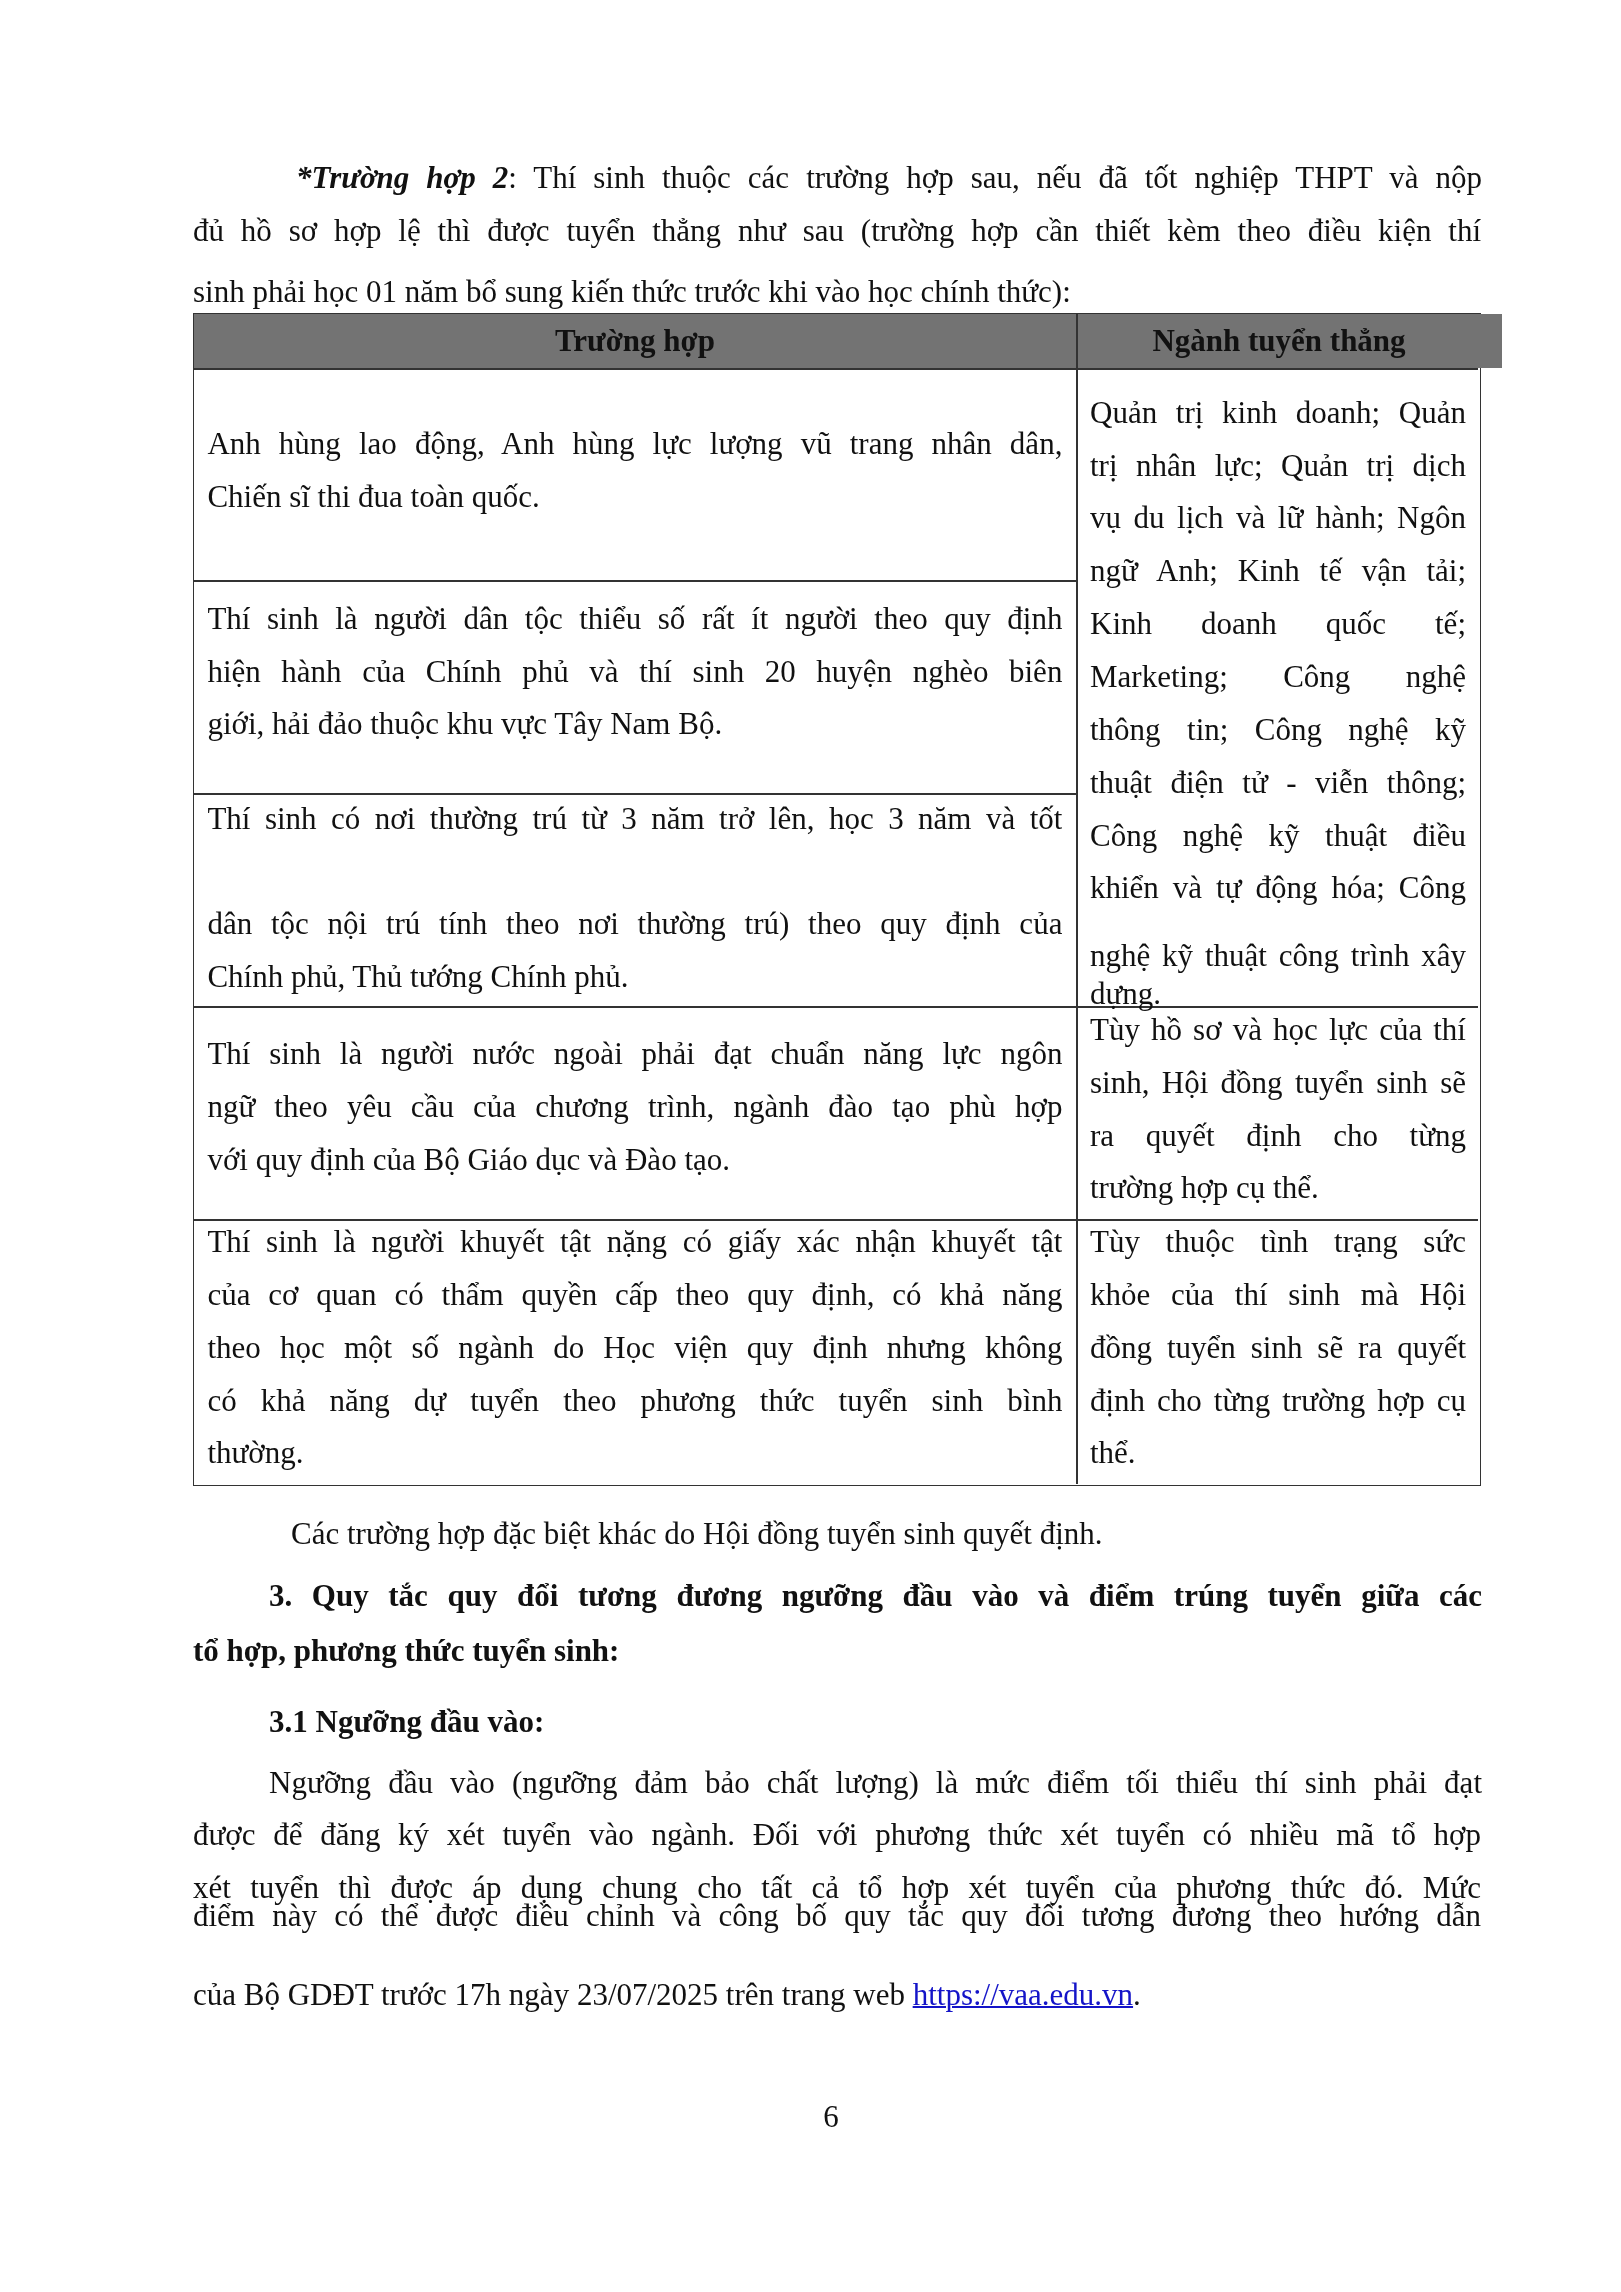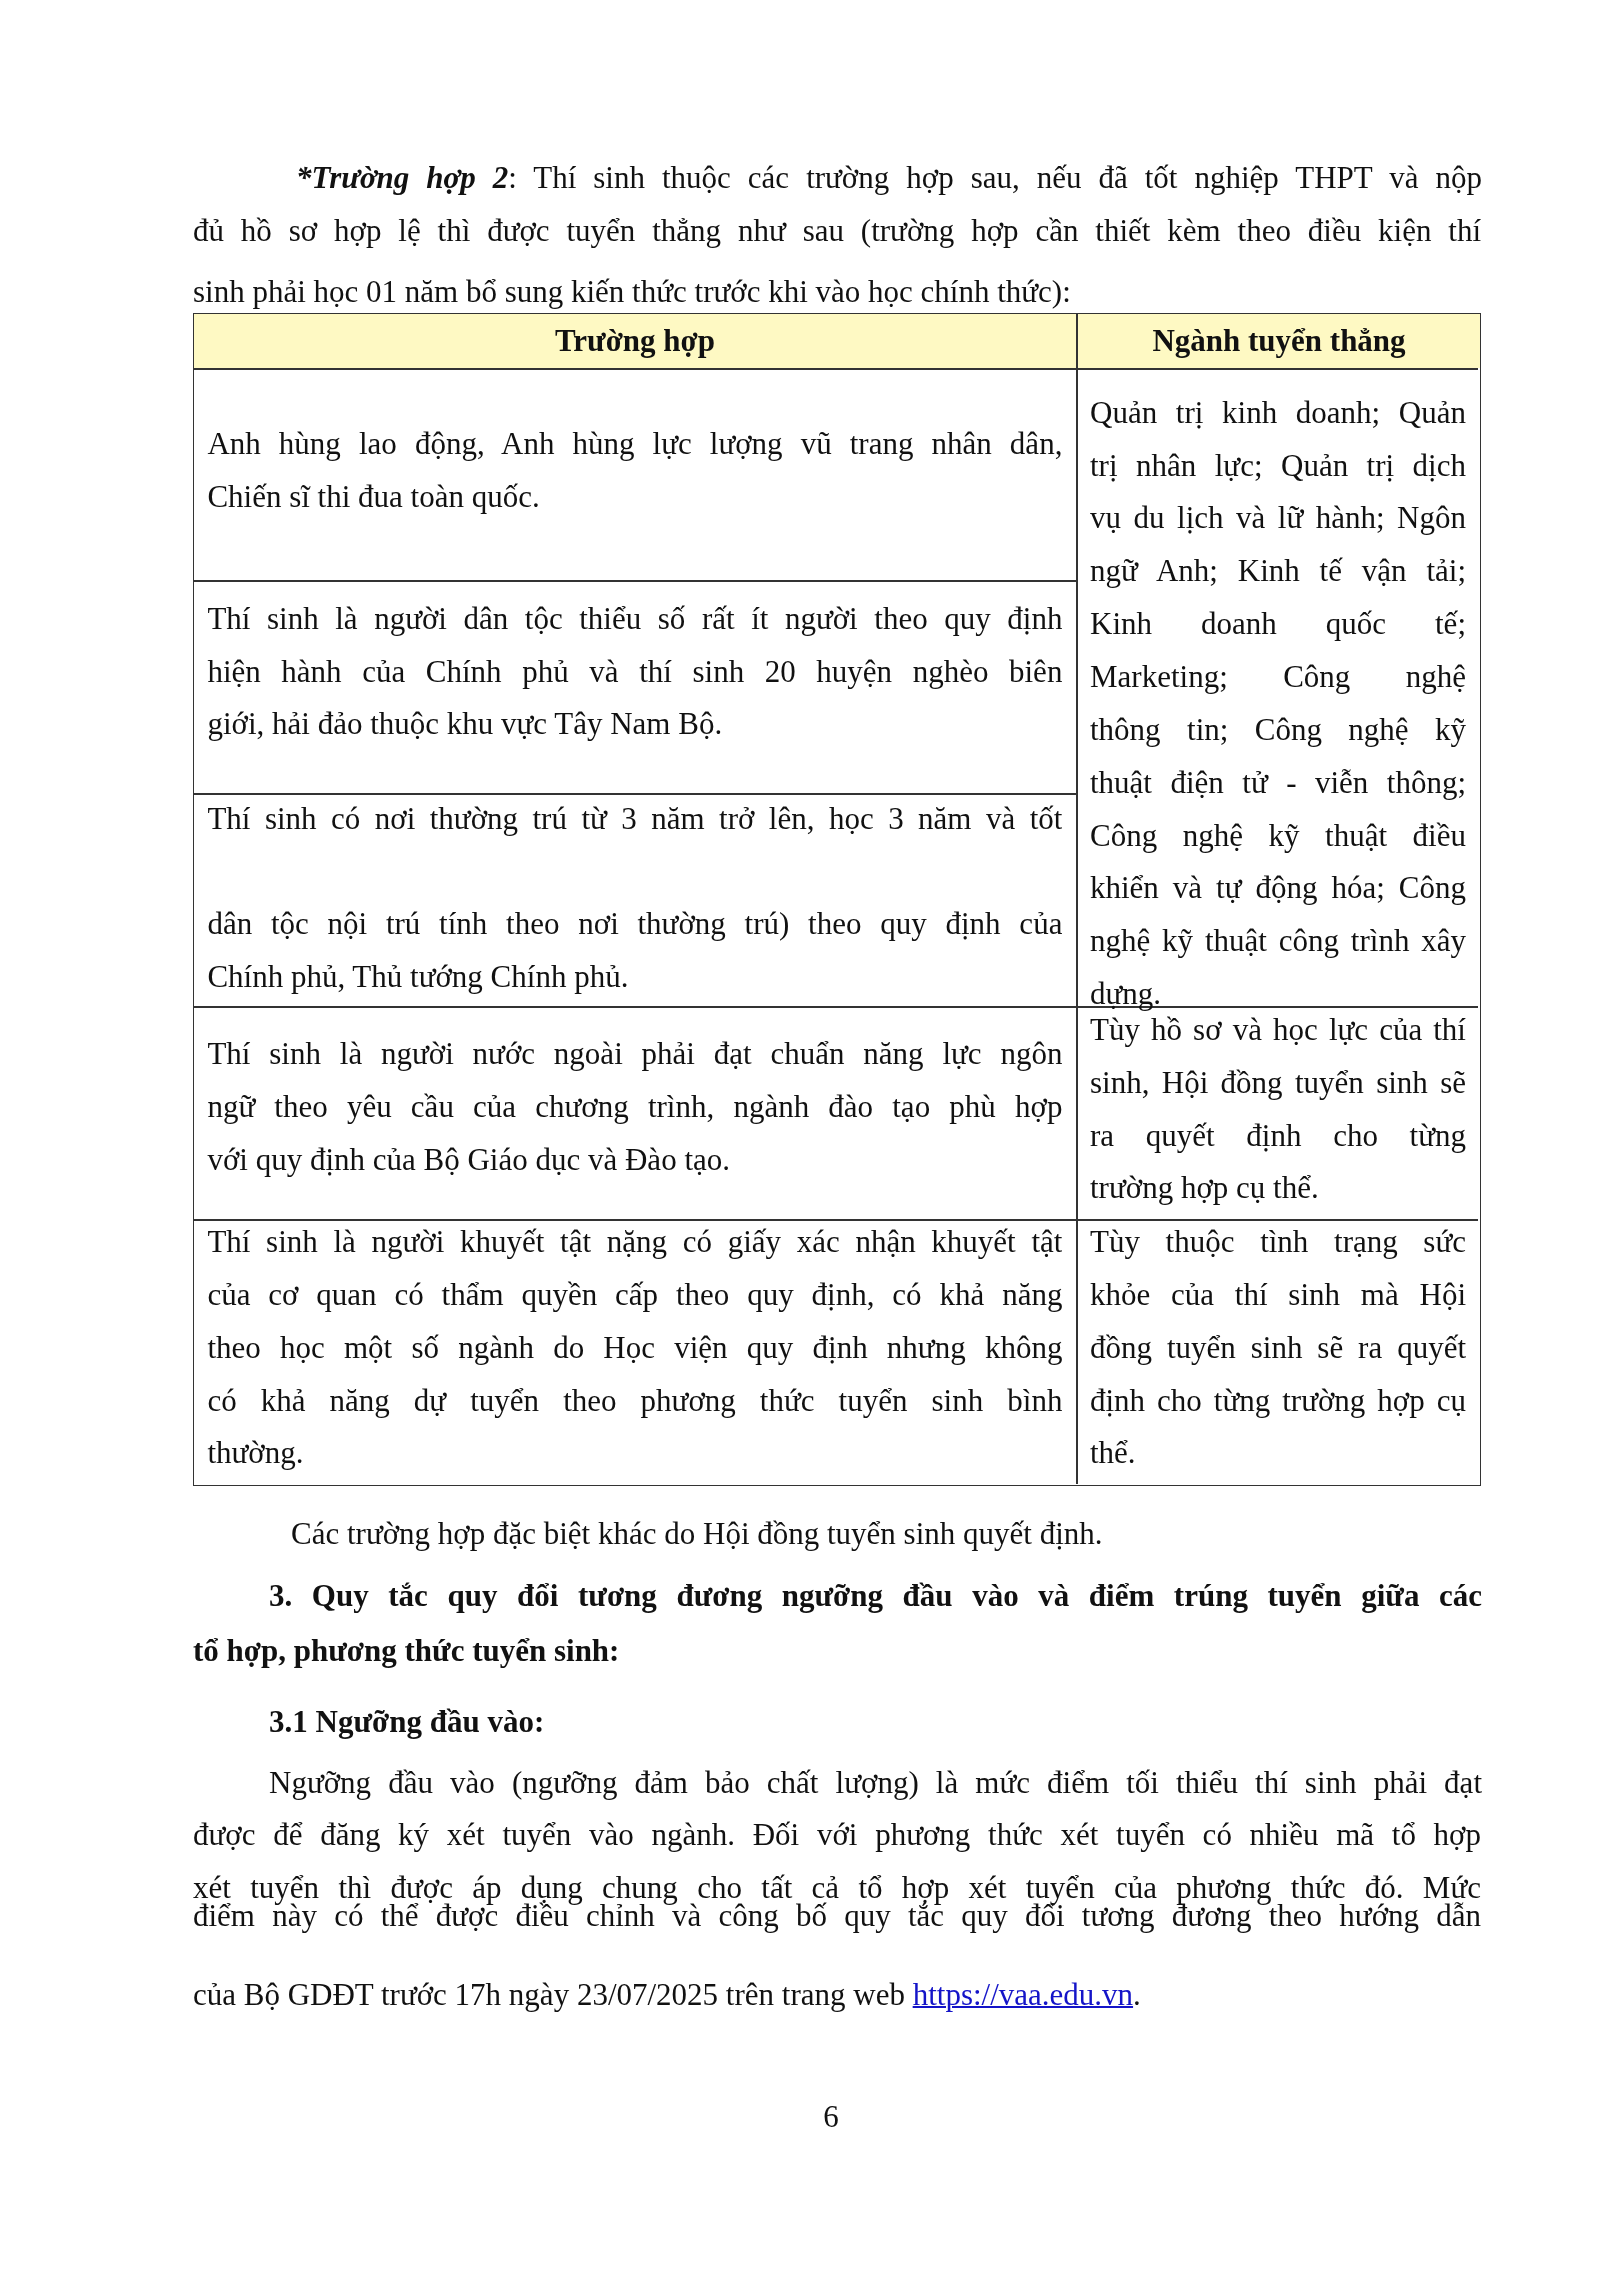--- a/index.html
+++ b/index.html
@@ -7,21 +7,21 @@
          font-family: "Liberation Serif", "DejaVu Serif", serif; color: #111111; }
   .page { position: absolute; left: 0; top: 0; width: 1621px; height: 2293px; background: #ffffff; }
   .line { position: absolute; font-size: 31px; line-height: 39px; white-space: nowrap; height: 39px; }
   .just { text-align: justify; text-align-last: justify; white-space: normal; overflow: hidden; }
   .bi { font-weight: bold; font-style: italic; margin-top: 44px; }
   .b { font-weight: bold; }
   .tbl { position: absolute; left: 193px; top: 313px; width: 1288px; height: 1173px;
          border: 1.8px solid #333333; box-sizing: border-box; }
   .hline { position: absolute; left: 0; height: 1.8px; background: #333333; }
   .vline { position: absolute; width: 1.8px; background: #333333; }
-  .hdr { position: absolute; left: 0; top: 0; width: 100%; height: 54px; background: #fef9c3; }
+  .hdr { position: absolute; left: 0; top: 0; width: 100%; height: 54px; background: #737373; padding-left: 22px; }
   .hdr-cell { position: absolute; top: 0; height: 54px; line-height: 54px; font-size: 31px;
               font-weight: bold; text-align: center; }
   .cell-line { position: absolute; font-size: 31px; line-height: 39px; height: 39px; white-space: nowrap; }
   .cell-line.j { white-space: normal; text-align: justify; text-align-last: justify; overflow: hidden; }
   a.link { color: #1414c8; text-decoration: underline; text-decoration-thickness: 1.8px; }
 </style>
 </head>
 <body>
 
 <div class="page">
@@ -60,21 +60,21 @@
     <div class="cell-line j" style="left:896px; top:79px; width:376px;">Quản trị kinh doanh; Quản</div>
     <div class="cell-line j" style="left:896px; top:132px; width:376px;">trị nhân lực; Quản trị dịch</div>
     <div class="cell-line j" style="left:896px; top:184px; width:376px;">vụ du lịch và lữ hành; Ngôn</div>
     <div class="cell-line j" style="left:896px; top:237px; width:376px;">ngữ Anh; Kinh tế vận tải;</div>
     <div class="cell-line j" style="left:896px; top:290px; width:376px;">Kinh doanh quốc tế;</div>
     <div class="cell-line j" style="left:896px; top:343px; width:376px;">Marketing; Công nghệ</div>
     <div class="cell-line j" style="left:896px; top:396px; width:376px;">thông tin; Công nghệ kỹ</div>
     <div class="cell-line j" style="left:896px; top:449px; width:376px;">thuật điện tử - viễn thông;</div>
     <div class="cell-line j" style="left:896px; top:502px; width:376px;">Công nghệ kỹ thuật điều</div>
     <div class="cell-line j" style="left:896px; top:554px; width:376px;">khiển và tự động hóa; Công</div>
-    <div class="cell-line j" style="left:896px; top:607px; width:376px;">nghệ kỹ thuật công trình xây</div>
+    <div class="cell-line j" style="left:896px; top:622px; width:376px;">nghệ kỹ thuật công trình xây</div>
     <div class="cell-line" style="left:896px; top:660px;">dựng.</div>
 
     <div class="cell-line j" style="left:13.4px; top:720px; width:855px;">Thí sinh là người nước ngoài phải đạt chuẩn năng lực ngôn</div>
     <div class="cell-line j" style="left:13.4px; top:773px; width:855px;">ngữ theo yêu cầu của chương trình, ngành đào tạo phù hợp</div>
     <div class="cell-line" style="left:13.4px; top:826px;">với quy định của Bộ Giáo dục và Đào tạo.</div>
 
     <div class="cell-line j" style="left:896px; top:696px; width:376px;">Tùy hồ sơ và học lực của thí</div>
     <div class="cell-line j" style="left:896px; top:749px; width:376px;">sinh, Hội đồng tuyển sinh sẽ</div>
     <div class="cell-line j" style="left:896px; top:802px; width:376px;">ra quyết định cho từng</div>
     <div class="cell-line" style="left:896px; top:854px;">trường hợp cụ thể.</div>

